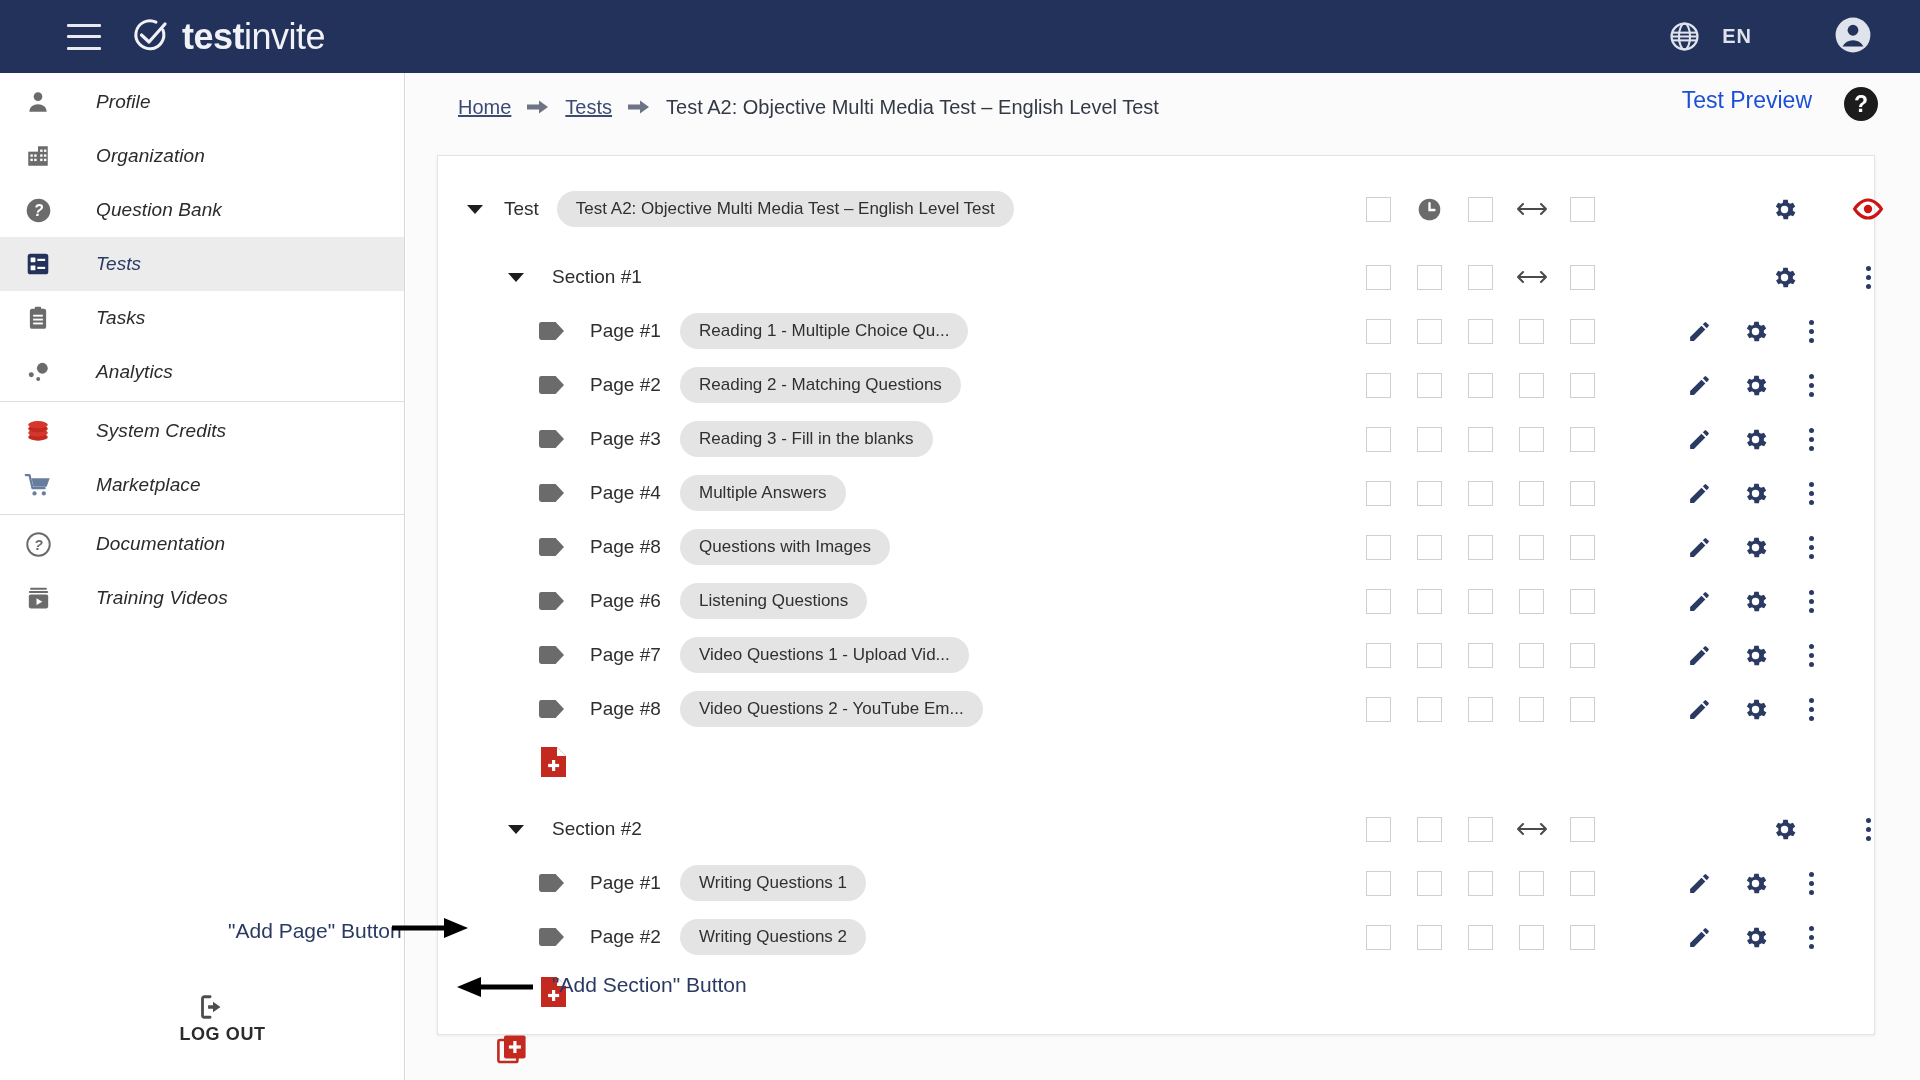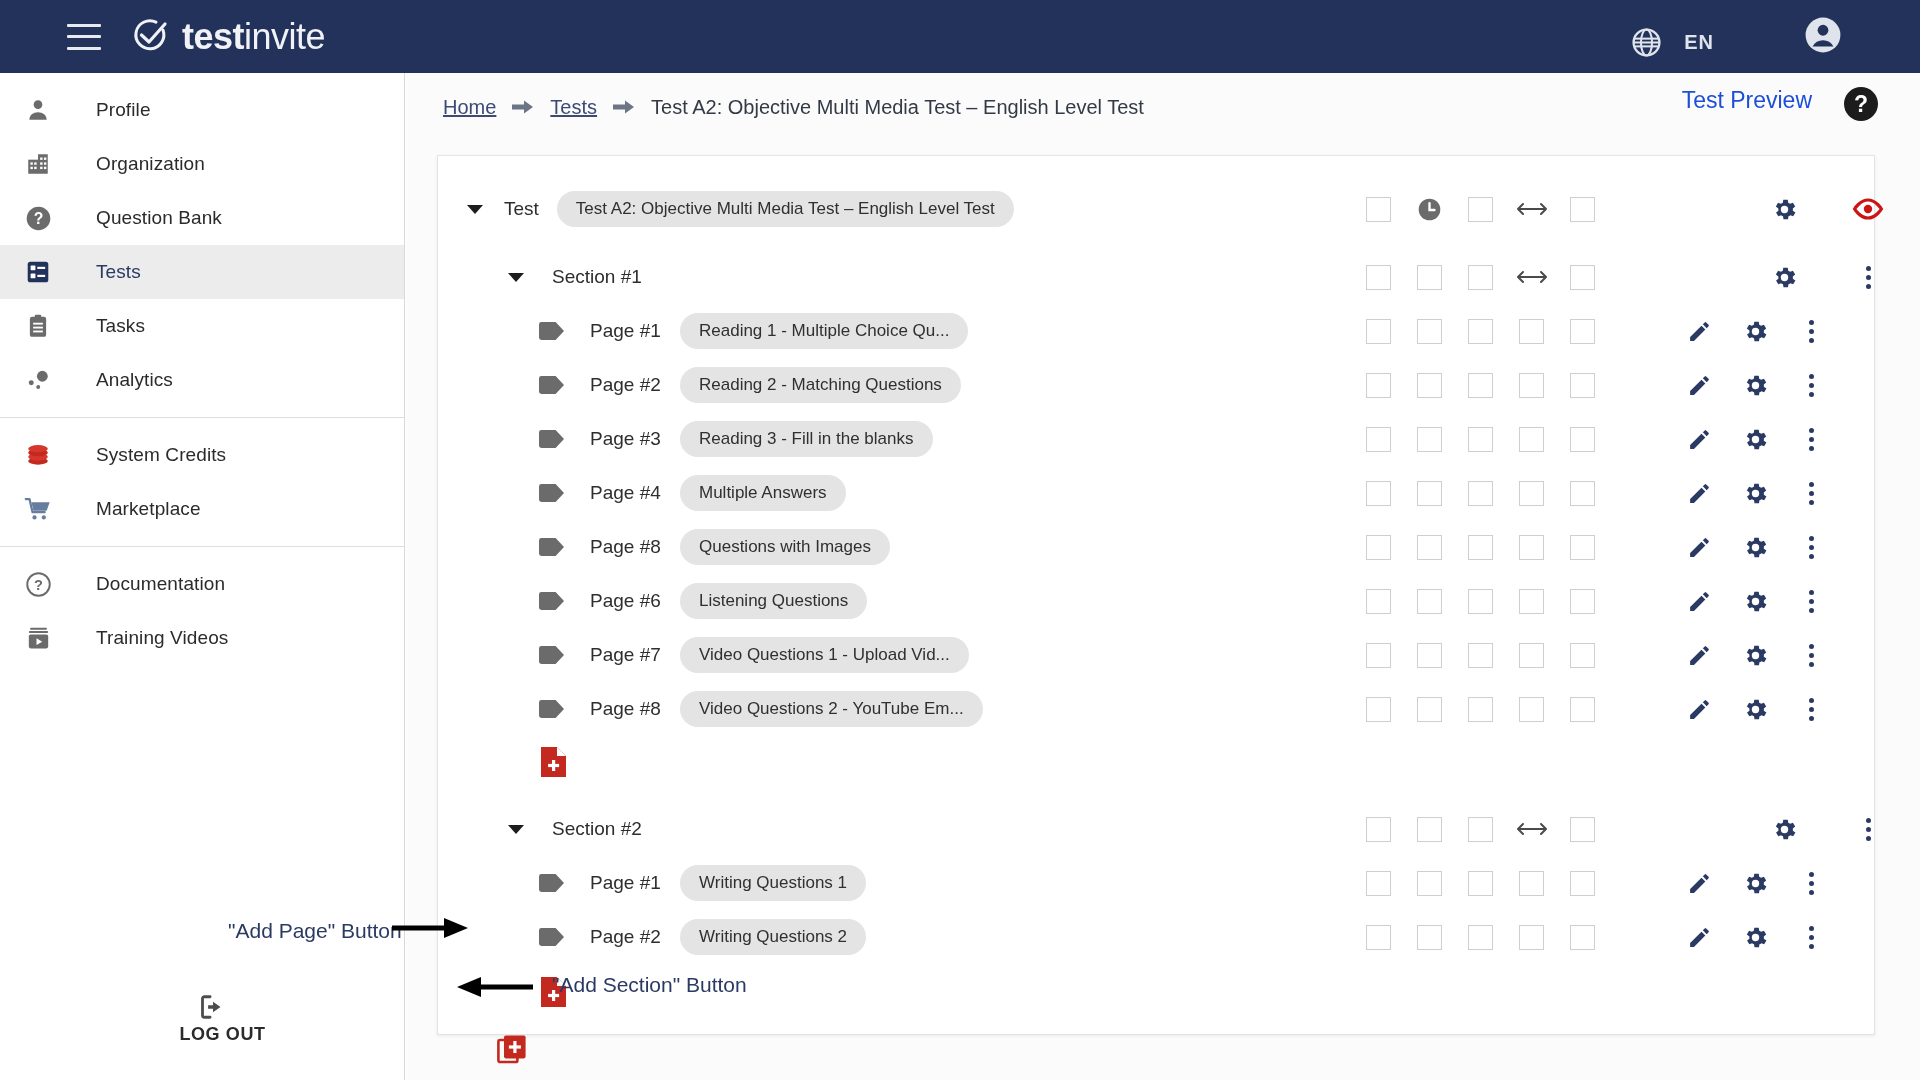--- a/index.html
+++ b/index.html
@@ -24,35 +24,35 @@
   }
   .hamburger span { display: block; height: 3px; background: #e8eaf0; border-radius: 1px; }
   .brand {
     margin-left: 30px; display: flex; align-items: center; gap: 11px;
   }
   .brand-mark { width: 40px; height: 40px; }
   .brand-text { font-size: 36px; letter-spacing: -0.5px; color: #f0f2f7; line-height: 1; }
   .brand-text b { font-weight: 700; }
   .brand-text i { font-style: normal; font-weight: 300; }
   .topbar-right {
-    margin-left: auto; display: flex; align-items: flex-end;
-    gap: 8px; padding-right: 78px;
+    margin-left: auto; display: flex; align-items: center;
+    gap: 0; padding-right: 48px;
   }
   .globe-wrap { display: flex; align-items: center; gap: 22px; }
   .lang-label { color: #dfe3ec; font-size: 20px; font-weight: 600; letter-spacing: 1px; }
   .avatar-btn { margin-left: 82px; }
 
   
   .sidebar {
     position: absolute; top: 73px; left: 0;
     width: 405px; height: 1007px;
     background: #ffffff;
     border-right: 1px solid #d8d8d8;
   }
-  .nav-group { padding: 10px 0; }
+  .nav-group { padding: 2px 0; font-style: italic; }
   .nav-group + .nav-group { border-top: 1px solid #dedede; }
   .nav-item {
     height: 54px; display: flex; align-items: center;
     cursor: pointer; position: relative;
   }
   .nav-item.active { background: #ececec; }
   .nav-icon {
     width: 34px; margin-left: 21px; margin-right: 0;
     display: flex; align-items: center; justify-content: center;
     flex: 0 0 34px;
@@ -71,21 +71,21 @@
   }
 
   
   .main {
     position: absolute; top: 73px; left: 406px;
     width: 1514px; height: 1007px;
     background: #fbfbfb;
   }
   .breadcrumb-bar {
     height: 68px; display: flex; align-items: center;
-    padding-left: 37px; position: relative;
+    padding-left: 52px; position: relative;
   }
   .crumb-link {
     font-size: 20px; color: #3c4a74; text-decoration: underline;
     cursor: pointer;
   }
   .crumb-arrow {
     margin: 0 16px; color: #6d7486; font-size: 17px;
     display: inline-flex; align-items: center;
   }
   .crumb-current { font-size: 20px; color: #333a45; }

